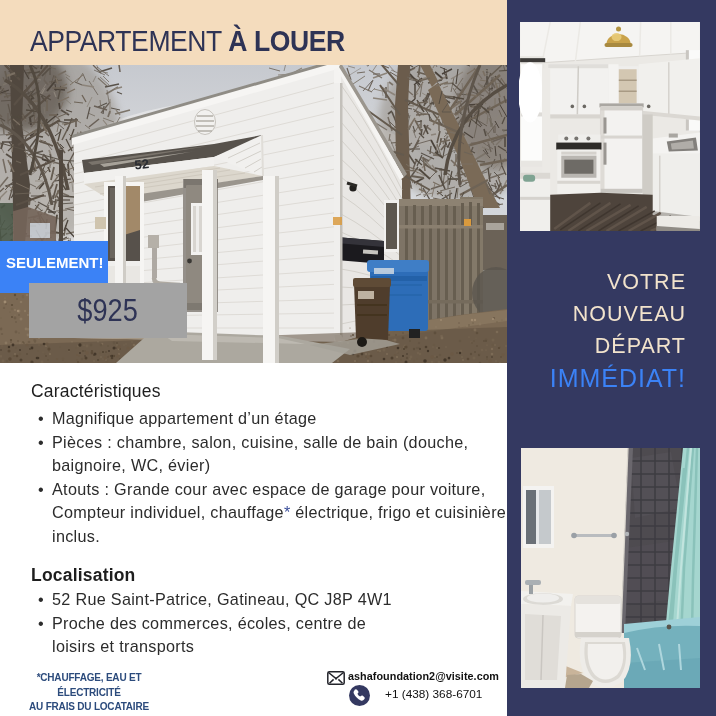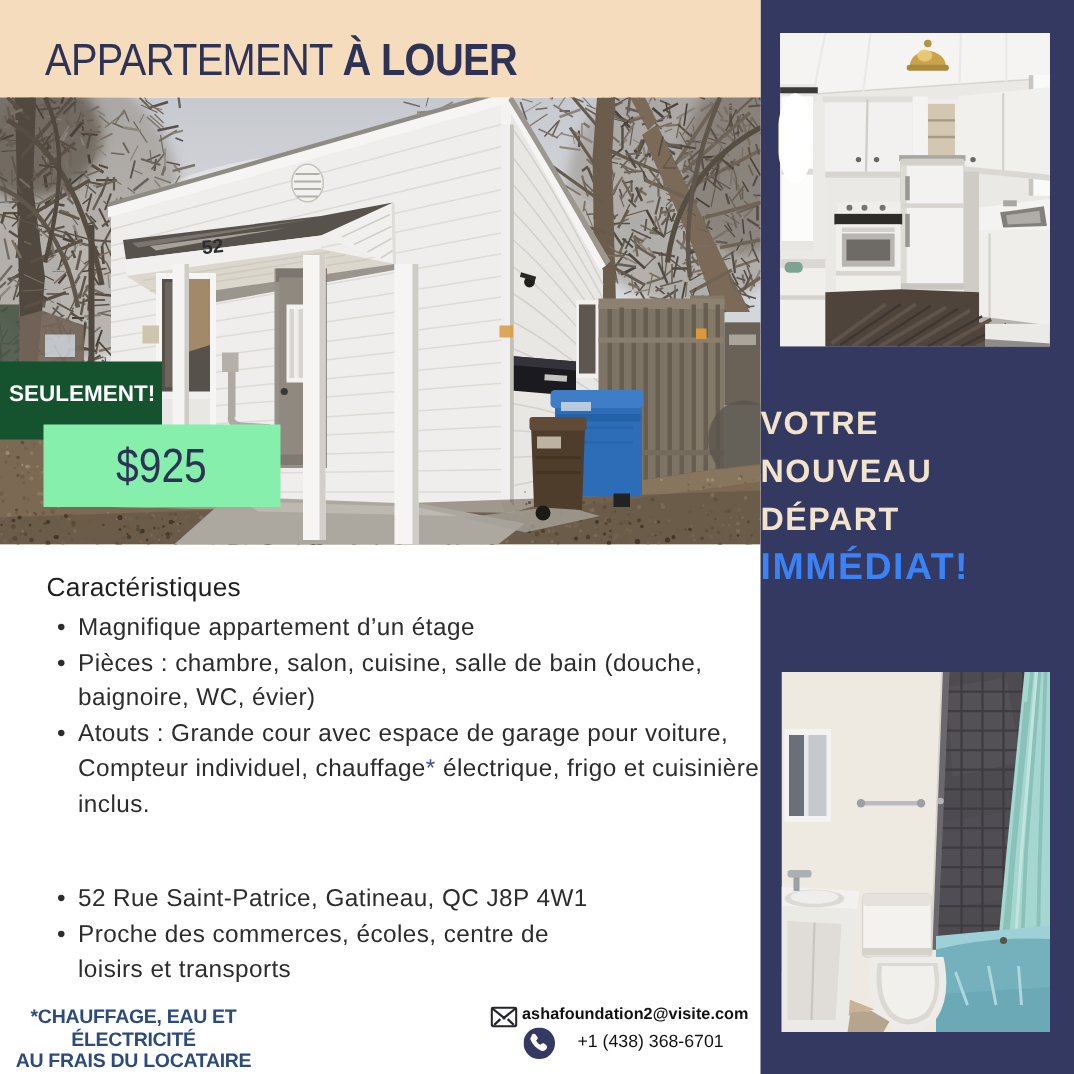--- a/index.html
+++ b/index.html
@@ -2041,55 +2041,56 @@
 
 <g>
         <polygon points="354,218 390,220 388,275 356,273 Z" fill="#4f3d2c"></polygon>
 <rect x="353" y="213" width="38" height="9" rx="2" fill="#5f4b36"></rect>
 <rect x="358" y="226" width="16" height="8" fill="#cabfae" opacity="0.9"></rect>
 <path d="M357,240 h30 M357,250 h30" stroke="#44341f" stroke-width="2"></path>
 <circle cx="362" cy="277" r="5" fill="#1d1a16"></circle>
       </g>
 </svg>
 
-<div class="abs" style="left:0;top:241px;width:108px;height:52px;background:#14532d;color:#fff;font-weight:bold;font-size:15px;line-height:44px;padding-left:6px;letter-spacing:0px">SEULEMENT!</div>
-
-<div class="abs" style="left:29px;top:283px;width:158px;height:55px;background:#86efac;color:#2e3355;font-size:32px;line-height:55px;text-align:center"><span style="display:inline-block;transform:scaleX(0.85)">$925</span></div>
+<div class="abs" style="left:0;top:241px;width:108px;height:52px;background:#3b82f6;color:#fff;font-weight:bold;font-size:15px;line-height:44px;padding-left:6px;letter-spacing:0px">SEULEMENT!</div>
+
+<div class="abs" style="left:29px;top:283px;width:158px;height:55px;background:#a3a3a3;color:#2e3355;font-size:32px;line-height:55px;text-align:center"><span style="display:inline-block;transform:scaleX(0.85)">$925</span></div>
 
 <div class="abs" style="left:31px;top:381px;font-size:17.5px;font-weight:normal;color:#1e1e1e;letter-spacing:0.2px">Caractéristiques</div>
 
 <div class="abs" style="left:38px;top:407px;width:490px;font-size:16.2px;line-height:23.6px;letter-spacing:0.3px;color:#2c2c2c">
 <div style="position:relative;padding-left:14px"><span style="position:absolute;left:0">•</span>Magnifique appartement d’un étage</div>
 <div style="position:relative;padding-left:14px"><span style="position:absolute;left:0">•</span>Pièces : chambre, salon, cuisine, salle de bain (douche,<br>baignoire, WC, évier)</div>
 <div style="position:relative;padding-left:14px"><span style="position:absolute;left:0">•</span>Atouts : Grande cour avec espace de garage pour voiture,<br>Compteur individuel, chauffage<span style="color:#3b4f9b">*</span> électrique, frigo et cuisinière<br>inclus.</div>
 </div>
 
+<div class="abs" style="left:31px;top:565px;font-size:17.5px;font-weight:bold;color:#1e1e1e;letter-spacing:0.2px">Localisation</div>
 
 <div class="abs" style="left:38px;top:588px;width:470px;font-size:16.2px;line-height:23.6px;letter-spacing:0.3px;color:#2c2c2c">
 <div style="position:relative;padding-left:14px"><span style="position:absolute;left:0">•</span>52 Rue Saint-Patrice, Gatineau, QC J8P 4W1</div>
 <div style="position:relative;padding-left:14px"><span style="position:absolute;left:0">•</span>Proche des commerces, écoles, centre de<br>loisirs et transports</div>
 </div>
 
 
 <svg class="abs" style="left:327px;top:671px" width="18" height="14" viewBox="0 0 18 14">
       <rect x="0.8" y="0.8" width="16.4" height="12.4" rx="1.5" fill="#fff" stroke="#23242b" stroke-width="1.5"></rect>
       <path d="M1.5,1.5 L9,7.6 16.5,1.5 M2.5,12.2 L6.6,8.4 M15.5,12.2 L11.4,8.4" fill="none" stroke="#23242b" stroke-width="1.5"></path>
       <circle cx="9" cy="7.6" r="1.1" fill="#23242b"></circle>
     </svg>
 <div class="abs" style="left:348px;top:670px;font-size:10.8px;font-weight:bold;color:#111;letter-spacing:0.05px">ashafoundation2@visite.com</div>
 
 <svg class="abs" style="left:349px;top:685px" width="21" height="21" viewBox="0 0 21 21">
       <circle cx="10.5" cy="10.5" r="10.5" fill="#343961"></circle>
       <path transform="translate(10.5 10.5) scale(1.18) translate(-10.5 -10.5)" d="M6.4,5.6 c0.6,-0.6 1.5,-0.6 2,0 l1,1.2 c0.4,0.5 0.3,1.2 -0.2,1.7 l-0.5,0.5 c0.5,1 1.4,1.9 2.4,2.4 l0.5,-0.5 c0.5,-0.5 1.2,-0.6 1.7,-0.2 l1.2,1 c0.6,0.5 0.6,1.4 0,2 l-0.6,0.6 c-0.6,0.6 -1.5,0.8 -2.3,0.4 c-2.6,-1.2 -4.7,-3.3 -5.9,-5.9 c-0.4,-0.8 -0.2,-1.7 0.4,-2.3 Z" fill="#fff"></path>
     </svg>
 <div class="abs" style="left:385px;top:687px;font-size:11.8px;font-weight:normal;color:#111">+1 (438) 368-6701</div>
 
-<div class="abs" style="left:6px;top:671px;width:166px;text-align:center;font-size:13px;font-weight:bold;color:#2c4b7c;line-height:14.5px;letter-spacing:-0.2px">*CHAUFFAGE, EAU ET ÉLECTRICITÉ<br>AU FRAIS DU LOCATAIRE</div>
-
-<div class="abs" style="left:507px;top:266px;width:209px;text-align:left;font-size:21.5px;font-weight:bold;line-height:32px;letter-spacing:1px;color:#f2e3cc">VOTRE<br>NOUVEAU<br>DÉPART<br><span style="color:#3b82f6;font-size:25px">IMMÉDIAT!</span></div>
+<div class="abs" style="left:6px;top:671px;width:166px;text-align:center;font-size:10px;font-weight:bold;color:#2c4b7c;line-height:14.5px;letter-spacing:-0.2px">*CHAUFFAGE, EAU ET ÉLECTRICITÉ<br>AU FRAIS DU LOCATAIRE</div>
+
+<div class="abs" style="left:477px;top:266px;width:209px;text-align:right;font-size:21.5px;font-weight:normal;line-height:32px;letter-spacing:1px;color:#f2e3cc">VOTRE<br>NOUVEAU<br>DÉPART<br><span style="color:#3b82f6;font-size:25px">IMMÉDIAT!</span></div>
 
 <svg class="abs" style="left:519px;top:22px" width="182" height="209" viewBox="0 0 179 208">
 
 <rect x="0" y="0" width="179" height="208" fill="#ebe9e5"></rect>
 
 <polygon points="0,0 179,0 179,30 0,42 Z" fill="#f5f4f2"></polygon>
 <path d="M0,42 L179,30" stroke="#d8d5d0" stroke-width="1"></path>
 <path d="M30,0 L22,40 M60,0 L55,40 M120,0 L119,34 M150,0 L150,32" stroke="#ebe9e5" stroke-width="1.5"></path>
 
 <g>

